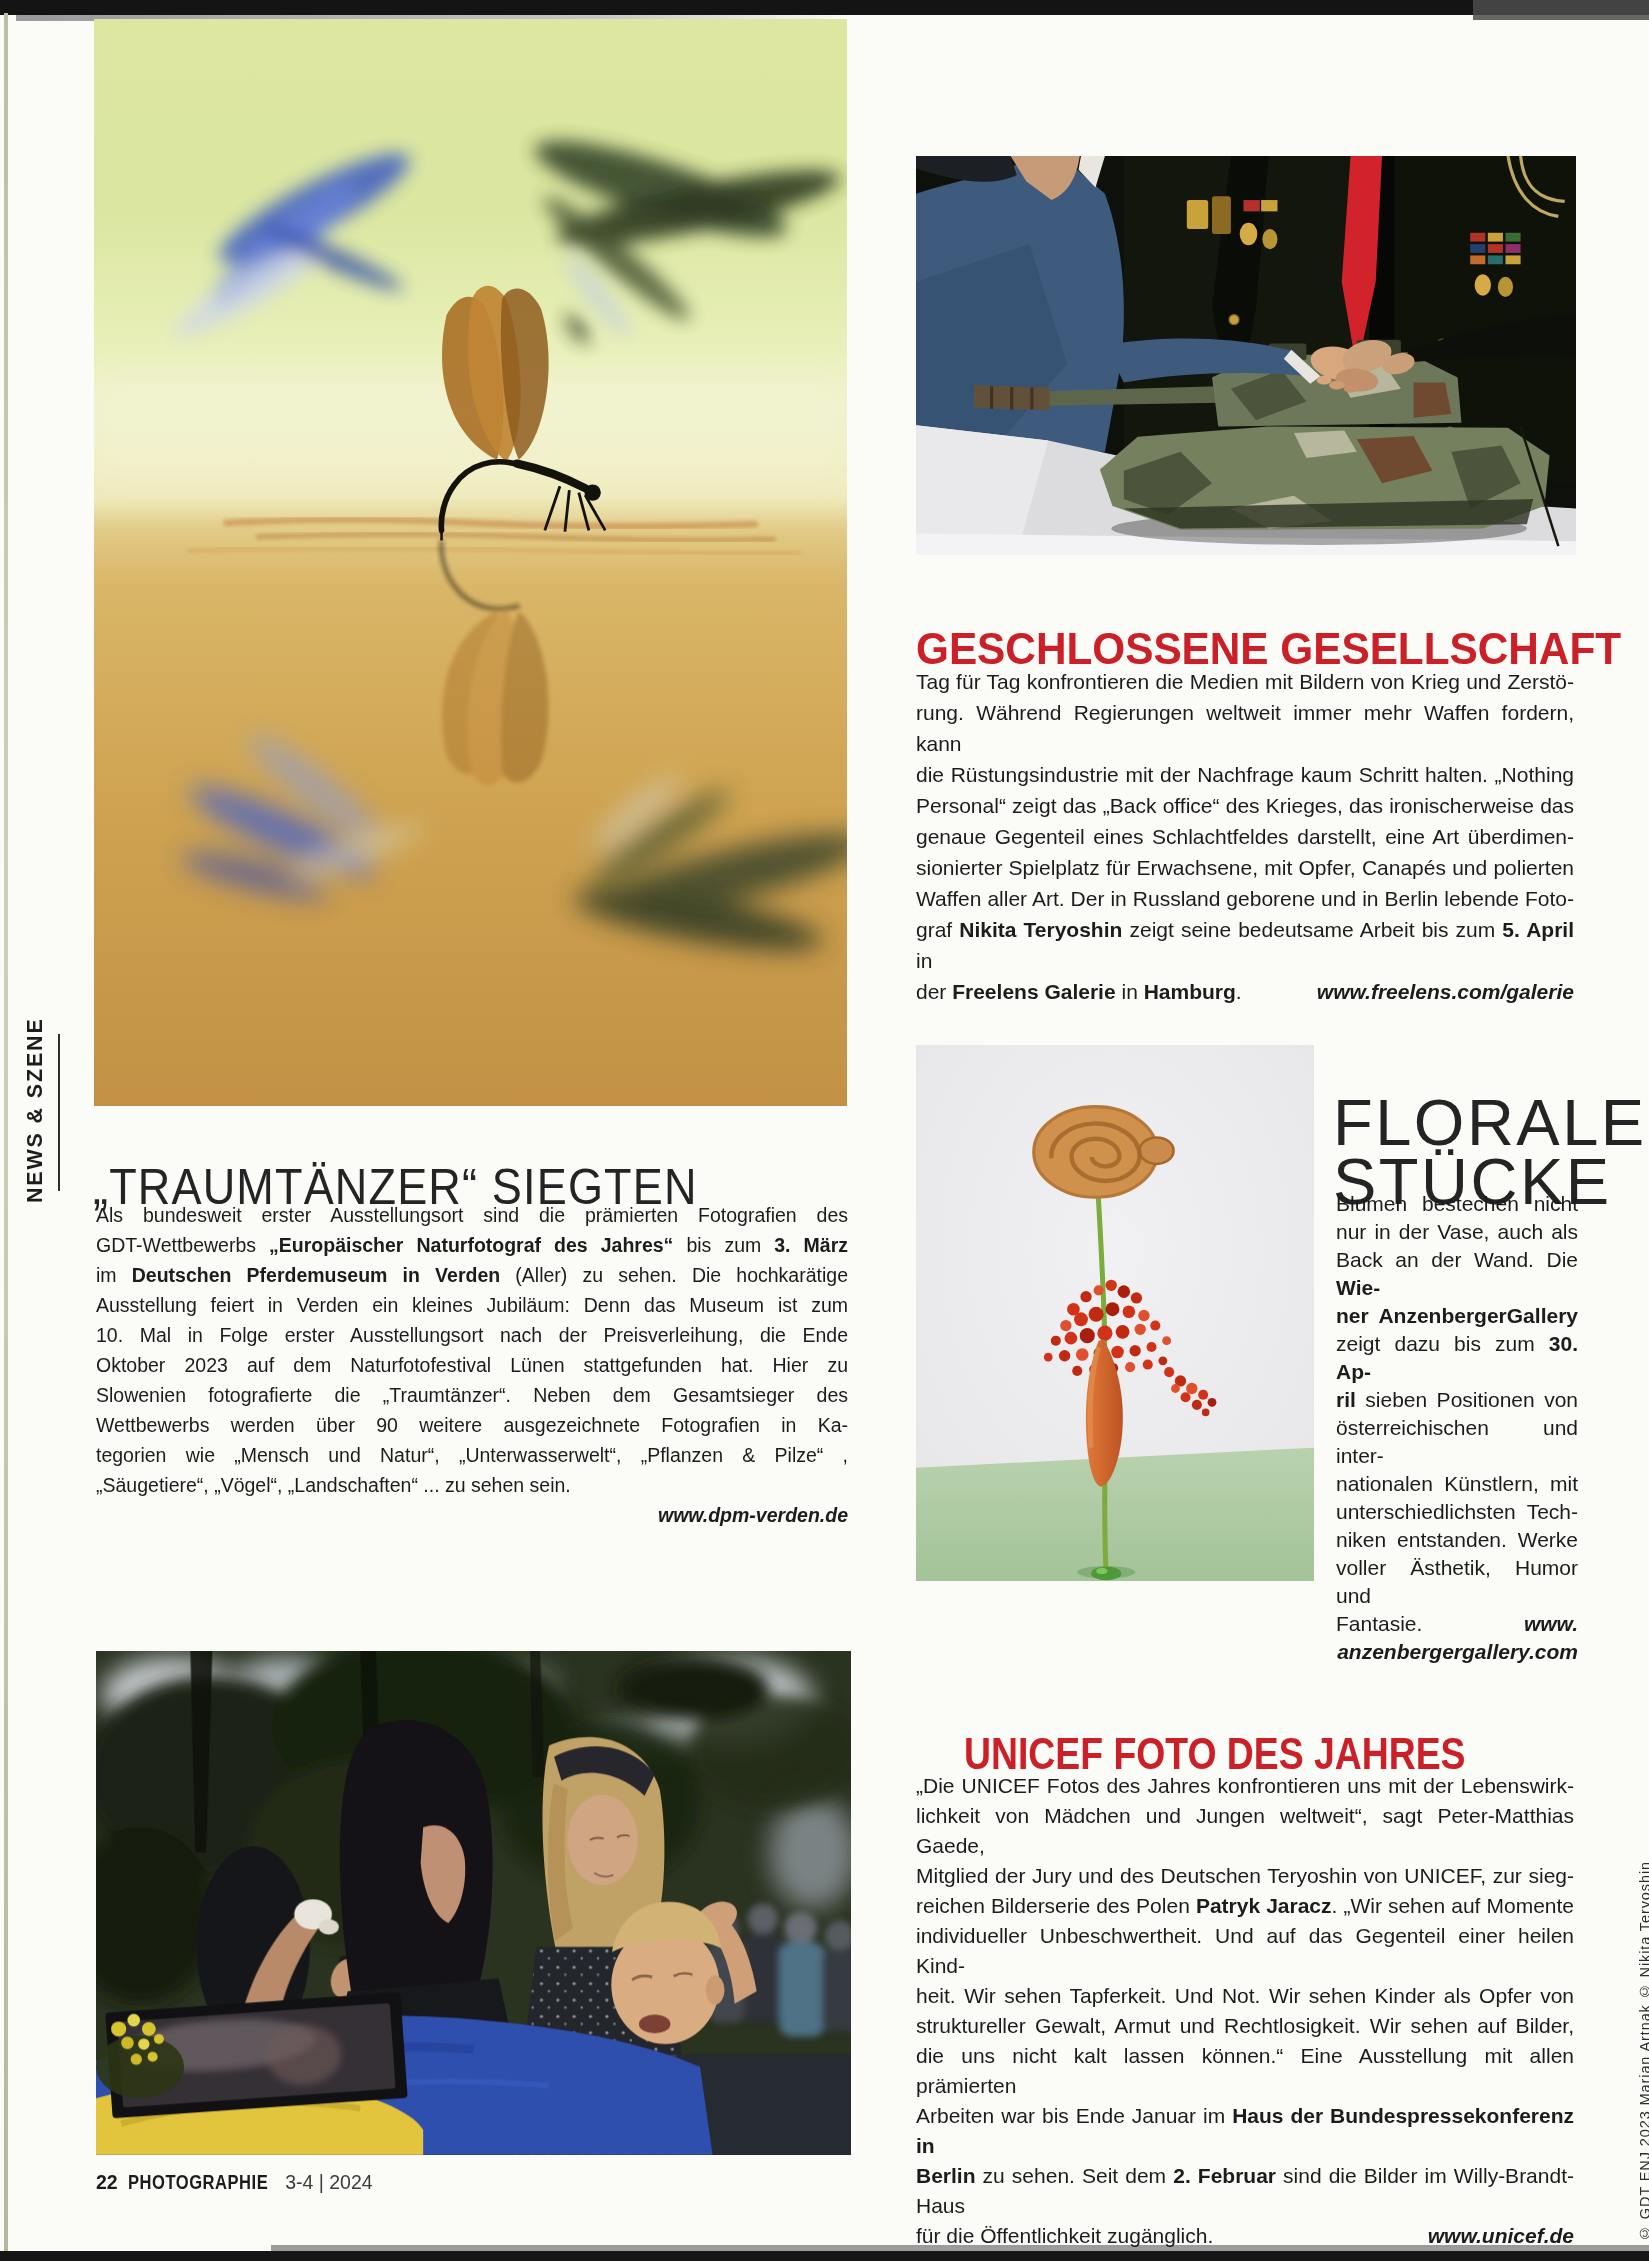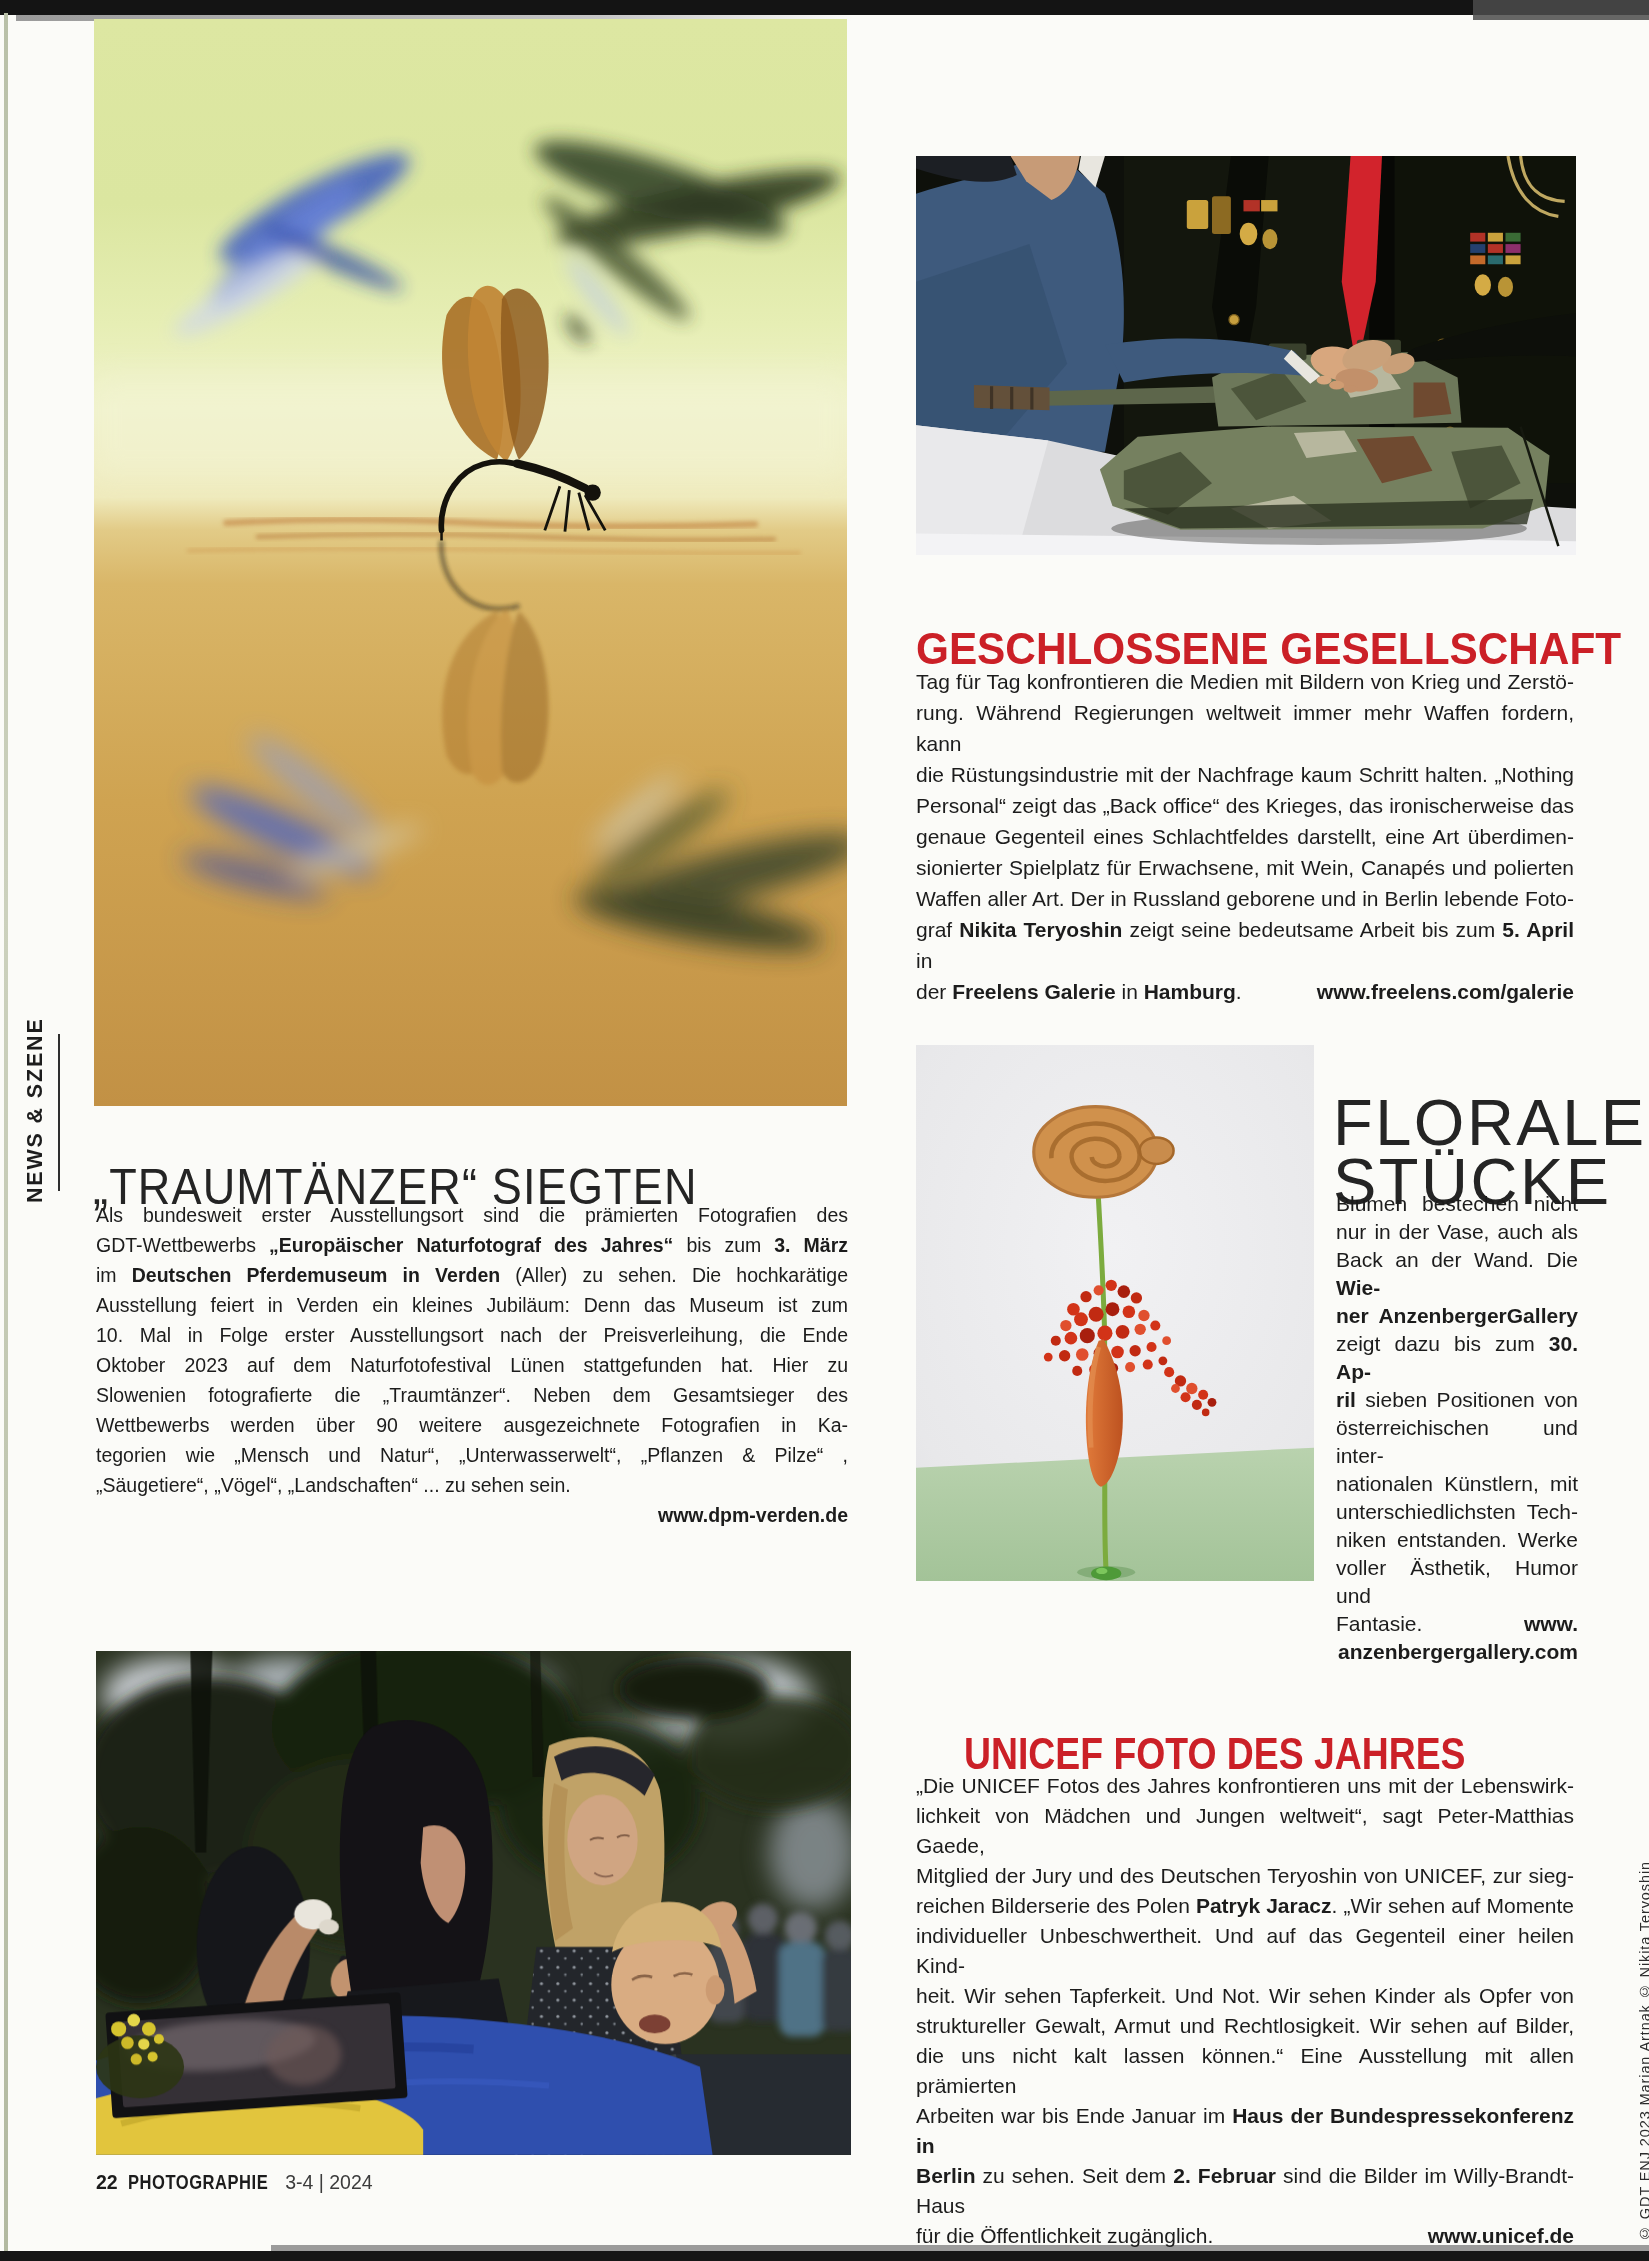--- a/index.html
+++ b/index.html
@@ -30,21 +30,21 @@
   .thin-head{font-weight:100;color:#242424;white-space:nowrap;}
   .h-traum{left:93px;top:1118px;font-size:50px;line-height:54px;letter-spacing:1.3px;}
   .h-traum .cond{display:inline-block;transform:scaleX(0.9);transform-origin:0 50%;}
   .h-florale{left:1333px;top:1039px;font-size:65px;line-height:59px;letter-spacing:2.5px;}
   
   .body-col{font-size:21px;}
   .tline{position:relative;text-align:justify;text-align-last:justify;white-space:normal;}
   .tline.last{text-align-last:left;}
   .tline.right{text-align:right;text-align-last:right;}
   .b{font-weight:700;}
-  .i{}
+  .i{font-style:italic;}
   .r{position:absolute;right:0;top:0;}
   .body1{left:916px;top:666px;width:658px;}
   .body1 .tline{line-height:31px;}
   .body2{left:96px;top:1200px;width:752px;font-size:19.5px;}
   .body2 .tline{line-height:30px;}
   .body3{left:1336px;top:1190px;width:242px;}
   .body3 .tline{line-height:28px;}
   .body4{left:916px;top:1771px;width:658px;}
   .body4 .tline{line-height:30px;}
   
@@ -238,21 +238,21 @@
     </svg>
   </figure>
 
   <h1 class="abs red-head h-red1"><span class="cond">GESCHLOSSENE GESELLSCHAFT</span></h1>
   <div class="abs body-col body1">
       <div class="tline"><span>Tag für Tag konfrontieren die Medien mit Bildern von Krieg und Zerstö-</span></div>
       <div class="tline"><span>rung. Während Regierungen weltweit immer mehr Waffen fordern, kann</span></div>
       <div class="tline"><span>die Rüstungsindustrie mit der Nachfrage kaum Schritt halten. „Nothing</span></div>
       <div class="tline"><span>Personal“ zeigt das „Back office“ des Krieges, das ironischerweise das</span></div>
       <div class="tline"><span>genaue Gegenteil eines Schlachtfeldes darstellt, eine Art überdimen-</span></div>
-      <div class="tline"><span>sionierter Spielplatz für Erwachsene, mit Wein, Canapés und polierten</span></div>
+      <div class="tline"><span>sionierter Spielplatz für Erwachsene, mit Opfer, Canapés und polierten</span></div>
       <div class="tline"><span>Waffen aller Art. Der in Russland geborene und in Berlin lebende Foto-</span></div>
       <div class="tline"><span>graf </span><span class="b">Nikita Teryoshin</span><span> zeigt seine bedeutsame Arbeit bis zum </span><span class="b">5. April</span><span> in</span></div>
       <div class="tline last"><span>der </span><span class="b">Freelens Galerie</span><span> in </span><span class="b">Hamburg</span><span>.</span><span class="b i r">www.freelens.com/galerie</span></div>
     </div>
 
   <h2 class="abs thin-head h-traum"><span class="cond">„TRAUMTÄNZER“ SIEGTEN</span></h2>
   <div class="abs body-col body2">
       <div class="tline"><span>Als bundesweit erster Ausstellungsort sind die prämierten Fotografien des</span></div>
       <div class="tline"><span>GDT-Wettbewerbs </span><span class="b">„Europäischer Naturfotograf des Jahres“</span><span> bis zum </span><span class="b">3. März</span></div>
       <div class="tline"><span>im </span><span class="b">Deutschen Pferdemuseum in Verden</span><span> (Aller) zu sehen. Die hochkarätige</span></div>

